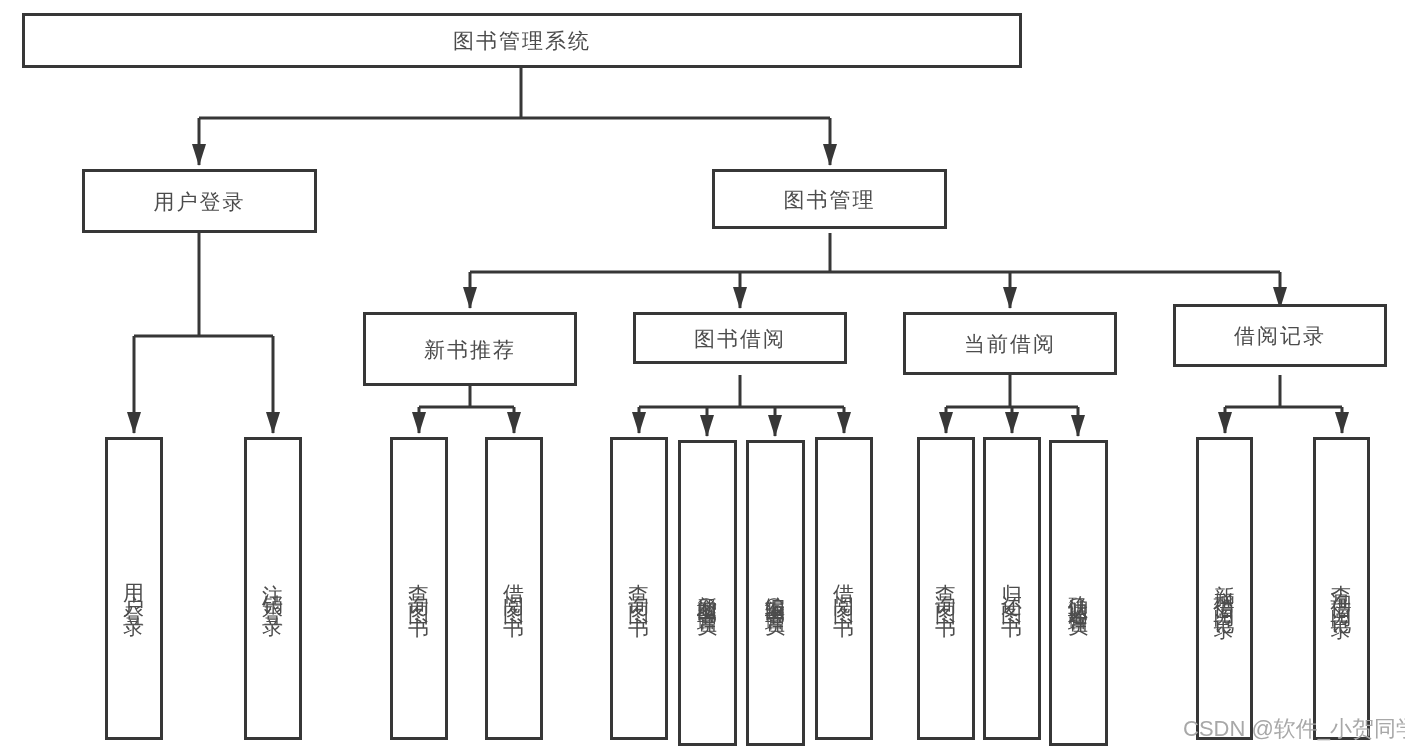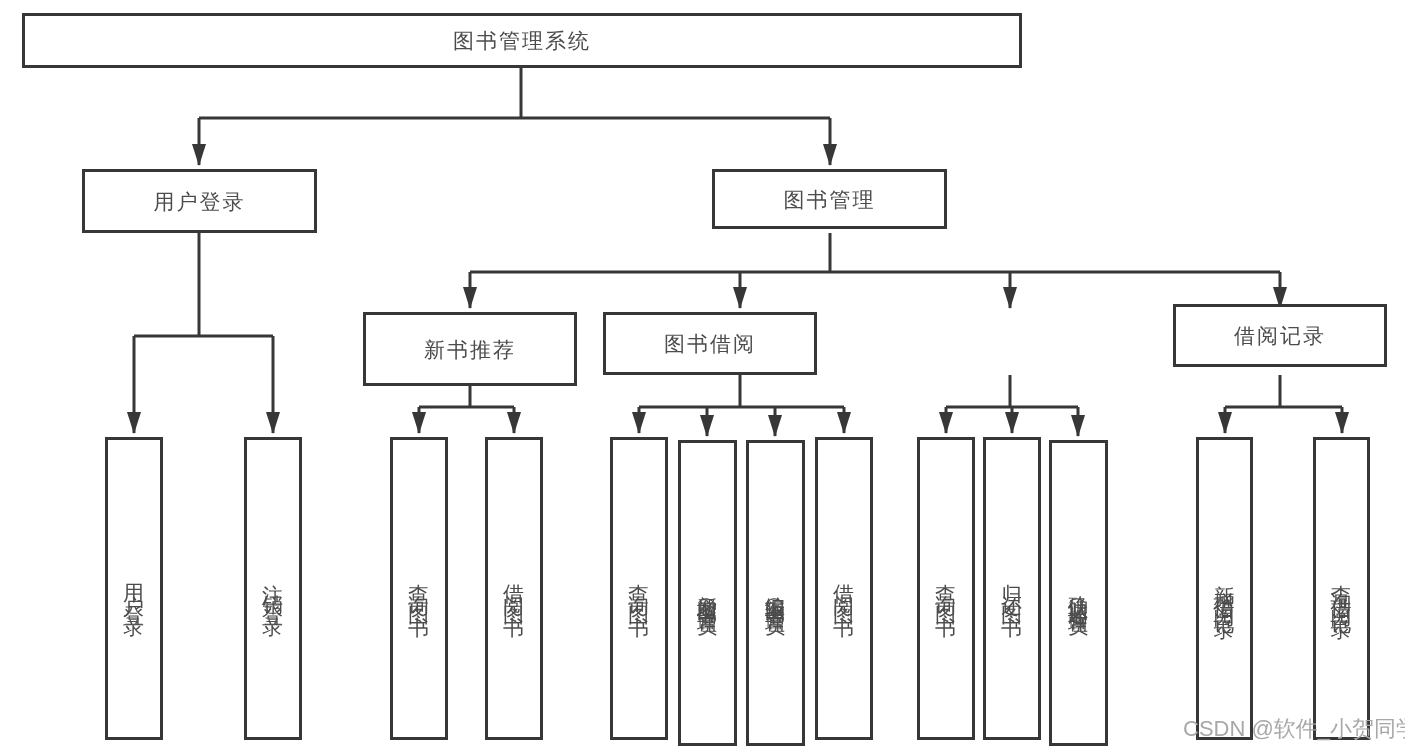--- a/index.html
+++ b/index.html
@@ -119,22 +119,25 @@
   <div class="node hbox" style="left:82px;top:169px;width:235px;height:64px">
     <span>用户登录</span>
   </div>
   <div class="node hbox" style="left:712px;top:169px;width:235px;height:60px">
     <span>图书管理</span>
   </div>
 
   <div class="node hbox" style="left:363px;top:312px;width:214px;height:74px">
     <span>新书推荐</span>
   </div>
-  <div class="node hbox" style="left:603px;top:312px;width:214px;height:63px">
+  <div class="node hbox" style="left:633px;top:312px;width:214px;height:52px">
     <span>图书借阅</span>
+  </div>
+  <div class="node hbox" style="left:903px;top:312px;width:214px;height:63px">
+    <span>当前借阅</span>
   </div>
   <div class="node hbox" style="left:1173px;top:304px;width:214px;height:63px">
     <span>借阅记录</span>
   </div>
 
   <div class="node vbox" style="left:105px;top:437px;width:58px;height:303px">
     <span>用户登录</span>
   </div>
   <div class="node vbox" style="left:244px;top:437px;width:58px;height:303px">
     <span>注销登录</span>

